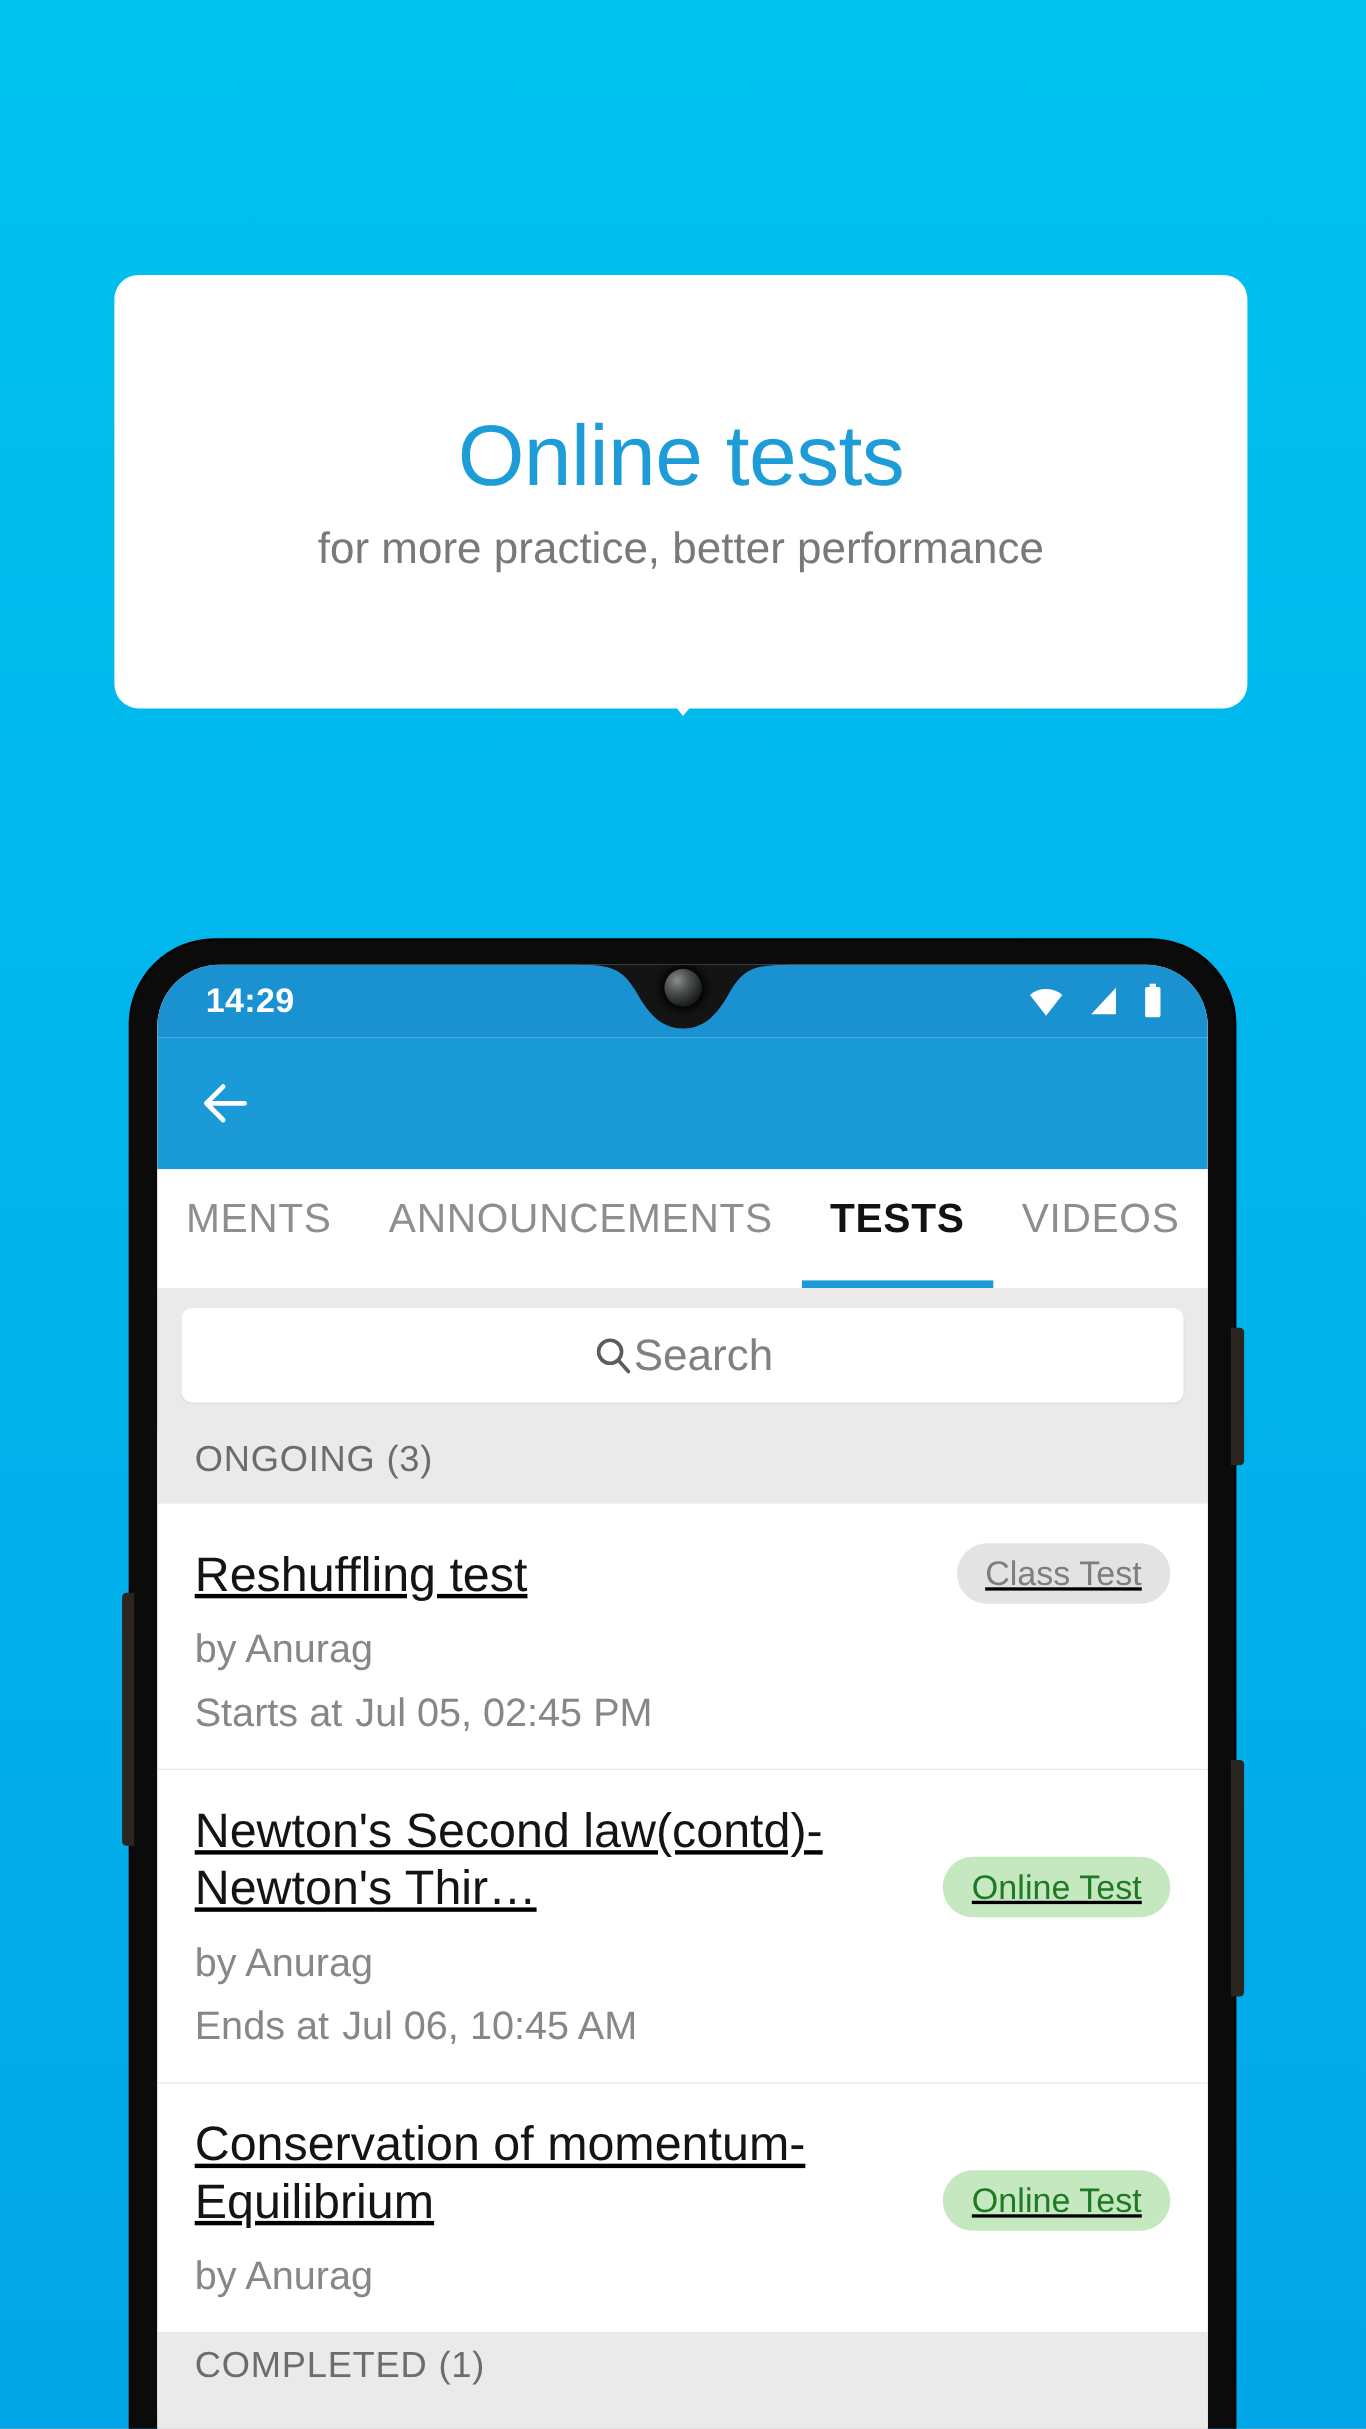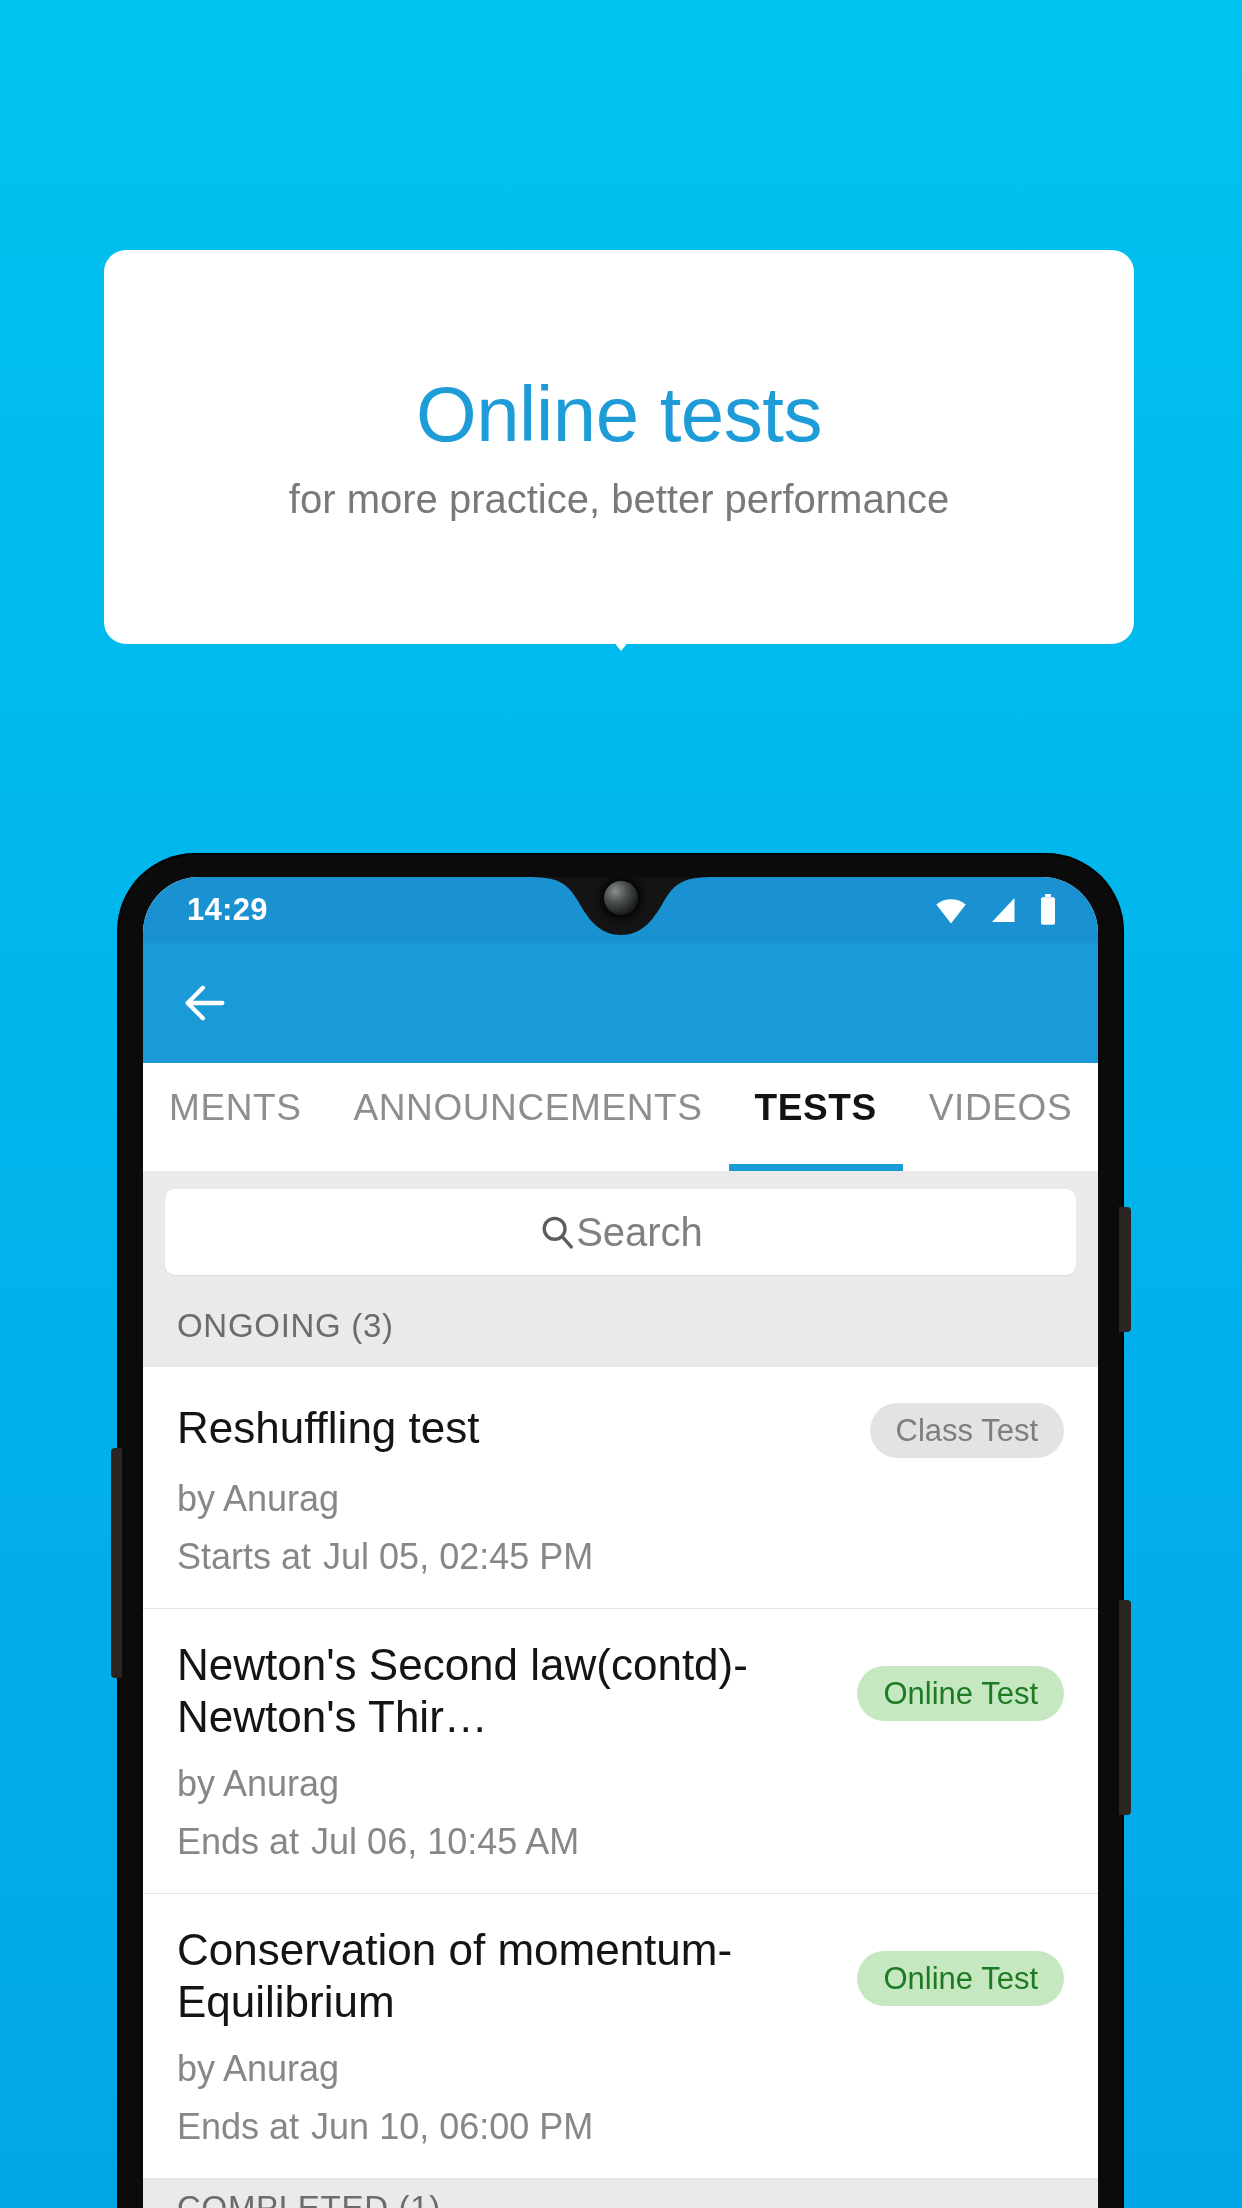--- a/index.html
+++ b/index.html
@@ -164,22 +164,22 @@
   }
 
   .list { background:#ffffff; }
   .test-item {
     padding:30px 34px 30px 34px;
     border-bottom:1px solid #e4e4e4;
     position:relative;
     cursor:pointer;
   }
   .item-top {
-    display:flex; align-items:center;
-    justify-content:space-between; gap:18px;
+    display:flex; align-items:flex-end;
+    justify-content:space-between; gap:18px;text-decoration:underline;
   }
   .item-title {
     font-size:44px; color:#141414; font-weight:400;
     line-height:1.18; max-width:620px;
   }
   .badge {
     flex:none;
     border-radius:30px;
     padding:12px 26px;
     font-size:31px;
@@ -285,23 +285,20 @@
             <span class="lbl">Ends at</span><span>Jul 06, 10:45 AM</span>
           </div>
         </div>
 
         <div class="test-item">
           <div class="item-top">
             <div class="item-title">Conservation of momentum-Equilibrium</div>
             <div class="badge green">Online Test</div>
           </div>
           <div class="item-author">by Anurag</div>
-          <div class="item-time">
-            <span class="lbl">Ends at</span><span>Jun 10, 06:00 PM</span>
-          </div>
         </div>
 
       </div>
 
       <div class="section-header">COMPLETED (1)</div>
 
     </div>
 
   </div>
 </div>

